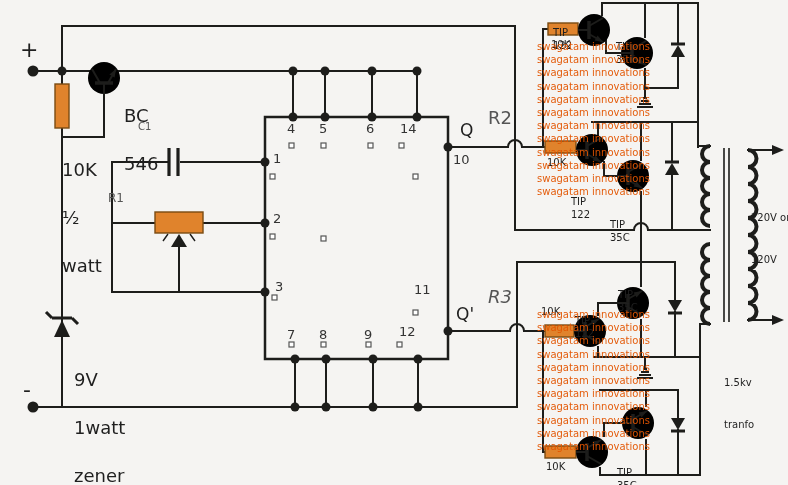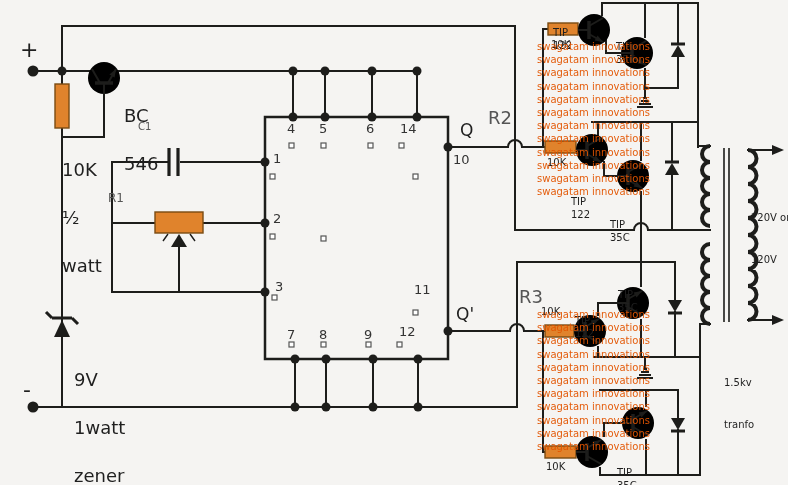--- a/index.html
+++ b/index.html
@@ -242,21 +242,21 @@
   <span class="lbl pin" style="left:417px;top:152px;margin-left:36px;">10</span>
   <span class="lbl pin" style="left:414px;top:282px;">11</span>
   <span class="lbl pin" style="left:287px;top:327px;">7</span>
   <span class="lbl pin" style="left:319px;top:327px;">8</span>
   <span class="lbl pin" style="left:364px;top:327px;">9</span>
   <span class="lbl pin" style="left:399px;top:324px;">12</span>
 
   <span class="lbl big" style="left:460px;top:122px;">Q</span>
   <span class="lbl big" style="left:456px;top:306px;">Q'</span>
   <span class="lbl gray" style="left:488px;top:110px;">R2</span>
-  <span class="lbl gray" style="left:519px;top:289px;">R3</span>
+  <span class="lbl gray" style="left:488px;top:289px;font-style:italic;">R3</span>
 
   <span class="lbl small" style="left:551px;top:38px;">10K</span>
   <span class="lbl small" style="left:547px;top:156px;">10K</span>
   <span class="lbl small" style="left:541px;top:305px;">10K</span>
   <span class="lbl small" style="left:546px;top:460px;">10K</span>
 
   <div class="lbl small" style="left:553px;top:0px;">
     <div>TIP</div><div>122</div>
   </div>
   <div class="lbl small" style="left:571px;top:169px;">

